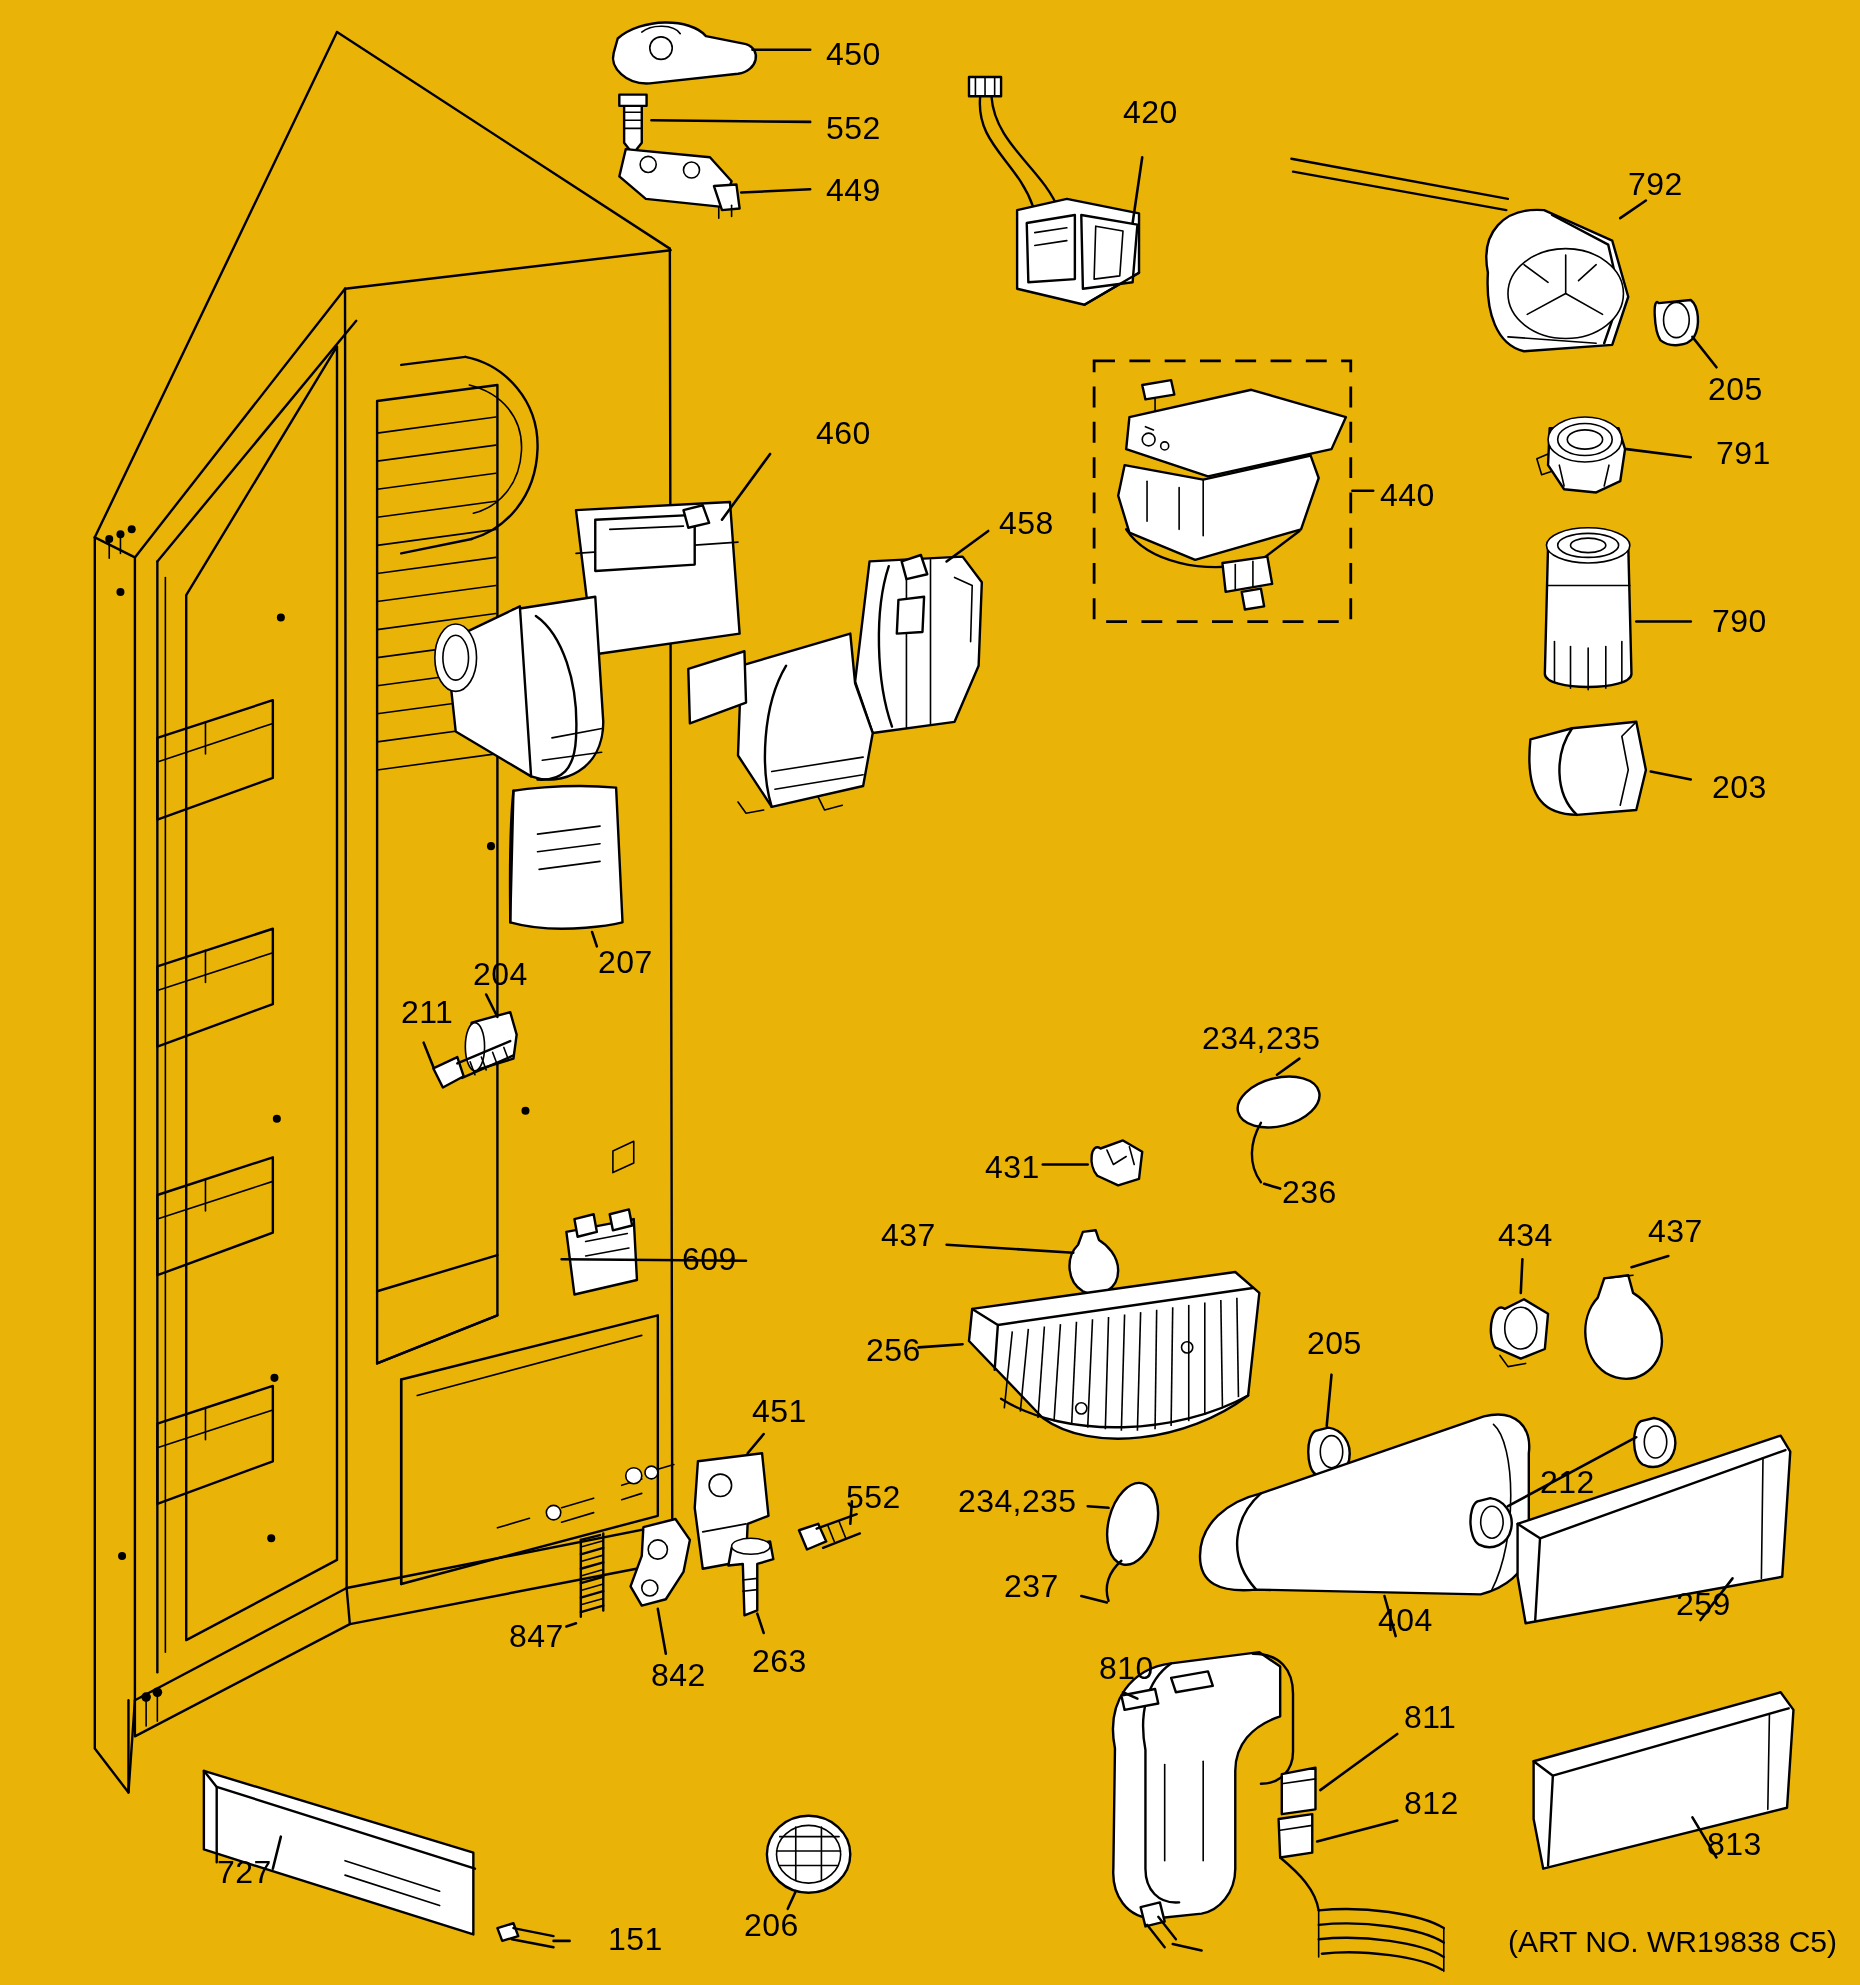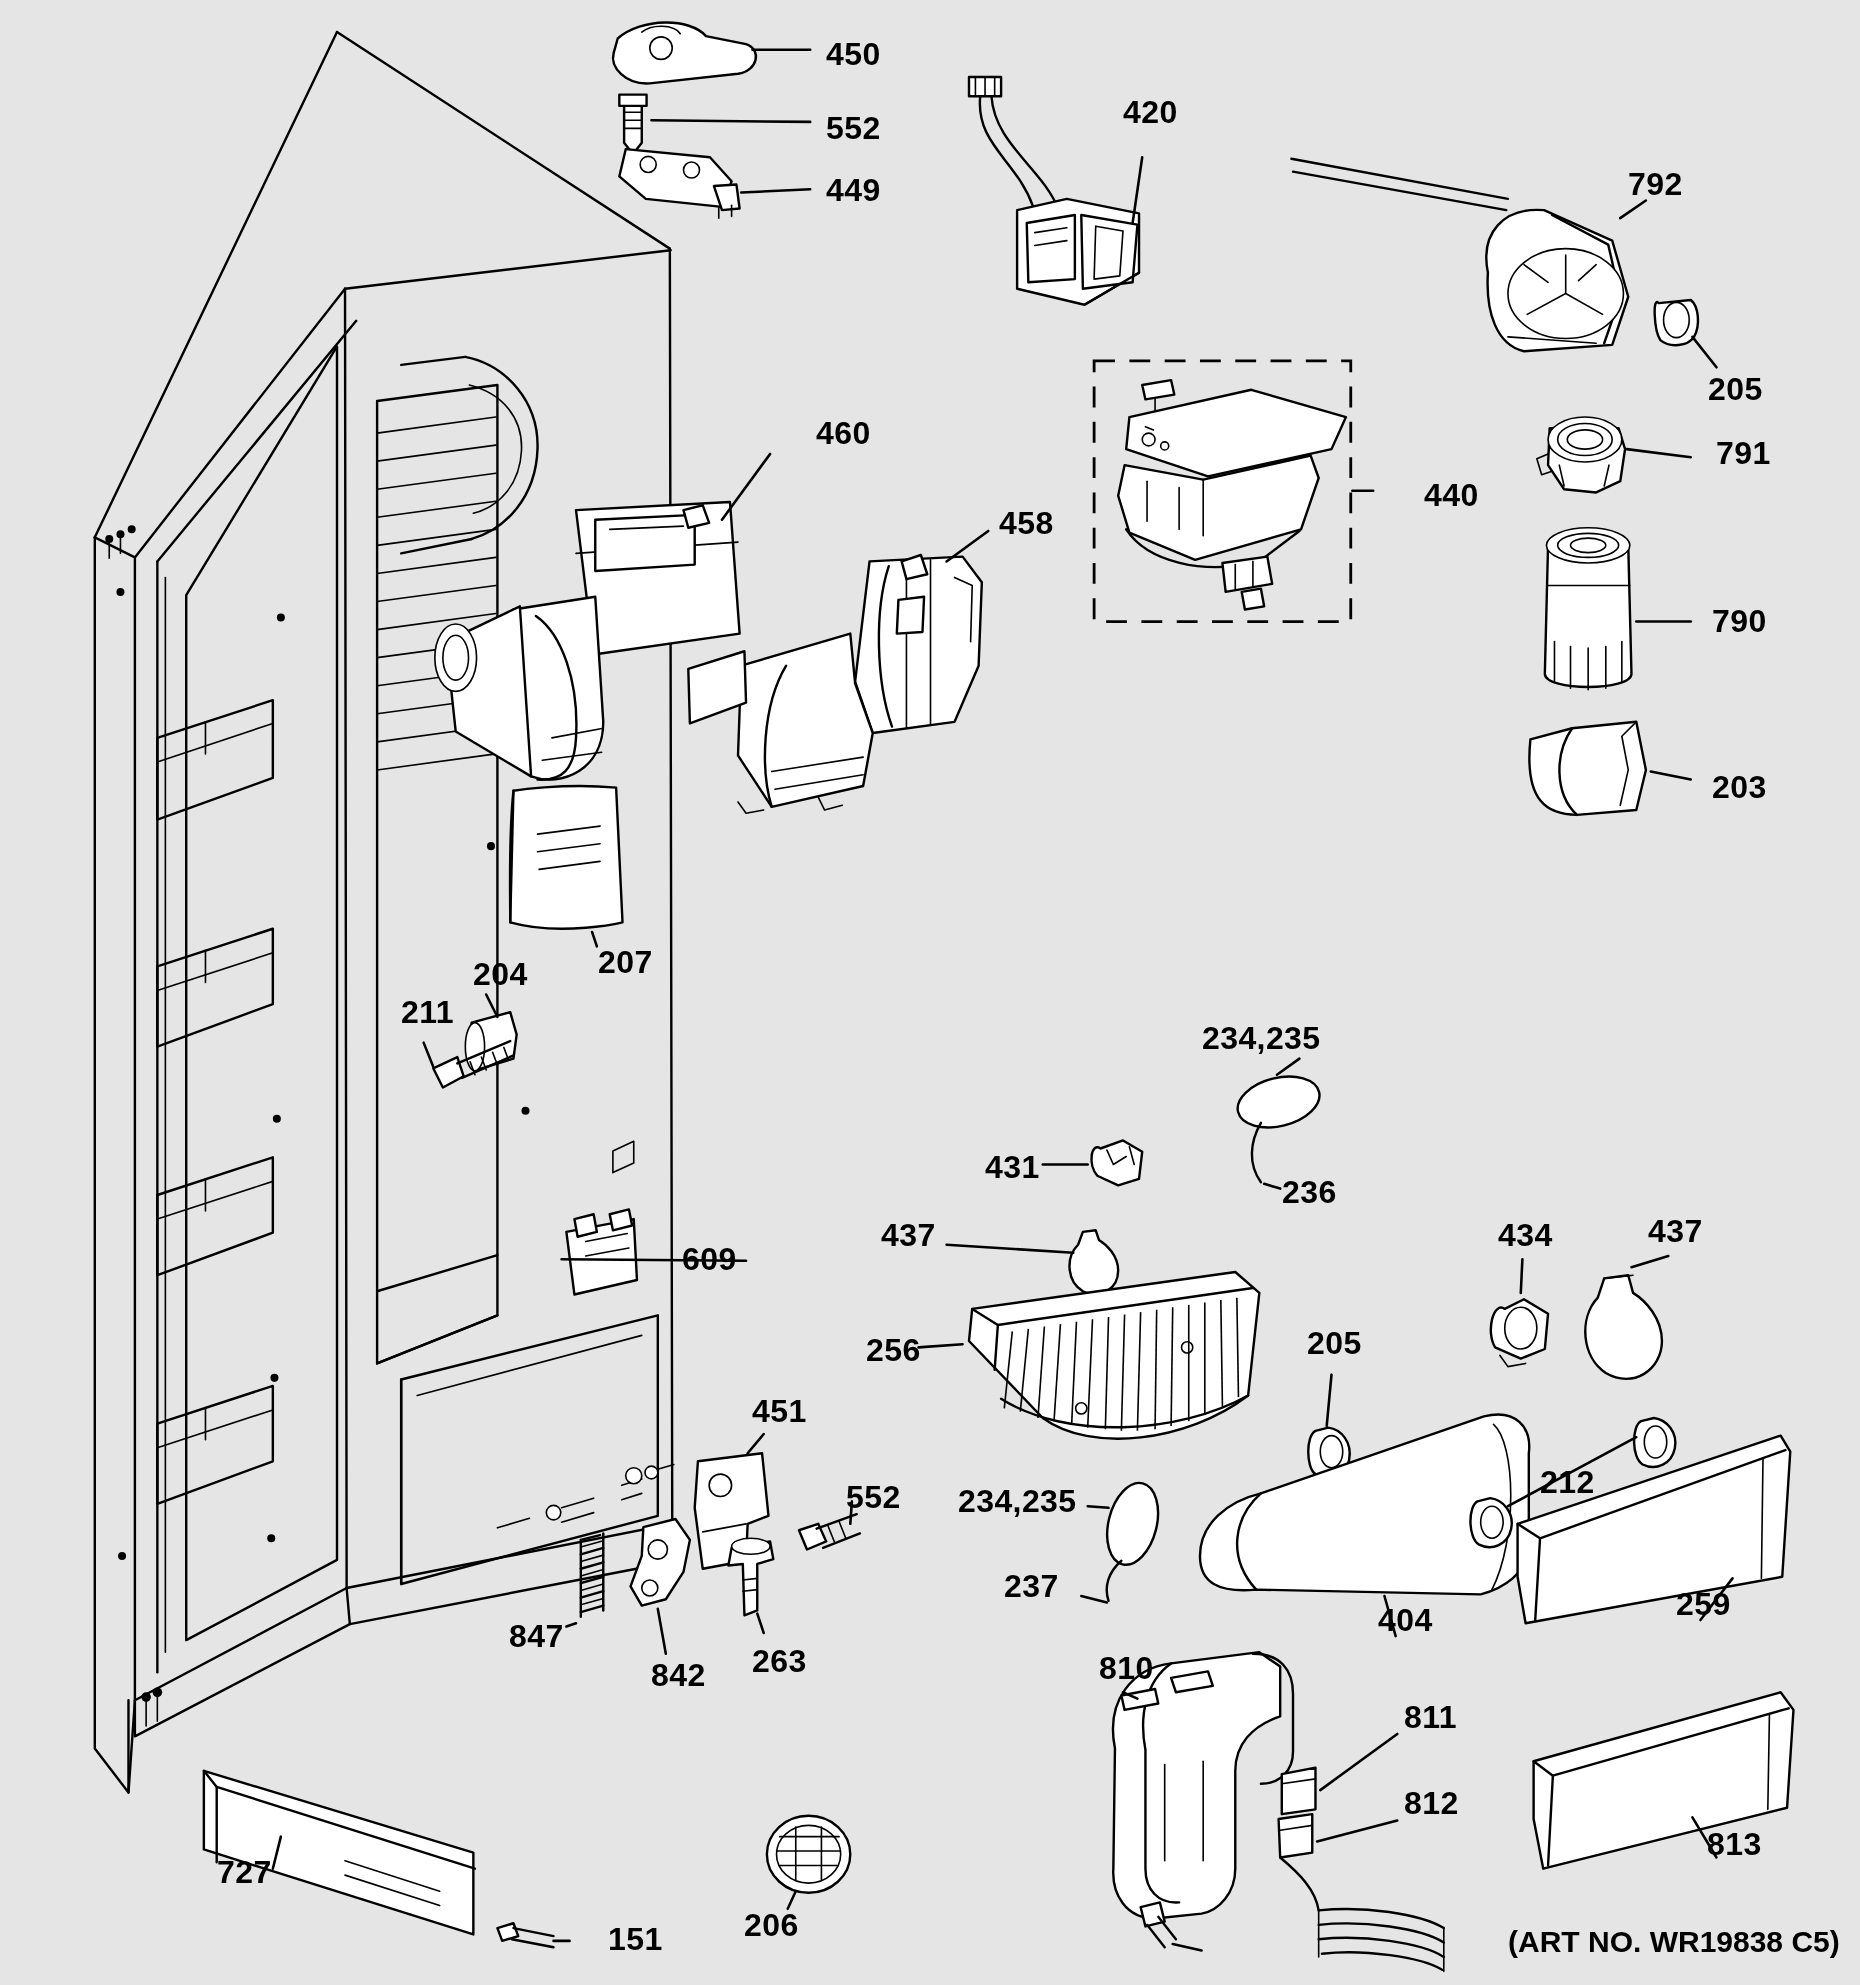--- a/index.html
+++ b/index.html
@@ -7,23 +7,22 @@
     padding: 0;
     background: #ffffff;
   }
   body {
     font-family: "Liberation Sans", sans-serif;
   }
   #sheet {
     position: relative;
     width: 1861px;
     height: 1985px;
-    background: #e5e5e5;
+    background: #eab308;
     overflow: hidden;
-    font-weight: bold;
   }
   #art-svg {
     position: absolute;
     left: 0;
     top: 0;
     width: 1861px;
     height: 1985px;
   }
   .callout {
     position: absolute;
@@ -550,21 +549,21 @@
   <div class="callout" style="left:826px; top:36px;">450</div>
   <div class="callout" style="left:826px; top:110px;">552</div>
   <div class="callout" style="left:826px; top:172px;">449</div>
   <div class="callout" style="left:1123px; top:94px;">420</div>
   <div class="callout" style="left:1628px; top:166px;">792</div>
   <div class="callout" style="left:1708px; top:371px;">205</div>
   <div class="callout" style="left:1716px; top:435px;">791</div>
   <div class="callout" style="left:1712px; top:603px;">790</div>
   <div class="callout" style="left:1712px; top:769px;">203</div>
   <div class="callout" style="left:782px; top:415px;margin-left:34px;">460</div>
-  <div class="callout" style="left:1380px; top:477px;margin-left:44px;">440</div>
+  <div class="callout" style="left:1380px; top:477px;">440</div>
   <div class="callout" style="left:999px; top:505px;">458</div>
   <div class="callout" style="left:598px; top:944px;">207</div>
   <div class="callout" style="left:473px; top:956px;">204</div>
   <div class="callout" style="left:401px; top:994px;">211</div>
   <div class="callout" style="left:1202px; top:1020px;">234,235</div>
   <div class="callout" style="left:985px; top:1149px;">431</div>
   <div class="callout" style="left:1282px; top:1174px;">236</div>
   <div class="callout" style="left:881px; top:1217px;">437</div>
   <div class="callout" style="left:682px; top:1241px;">609</div>
   <div class="callout" style="left:1498px; top:1217px;">434</div>

